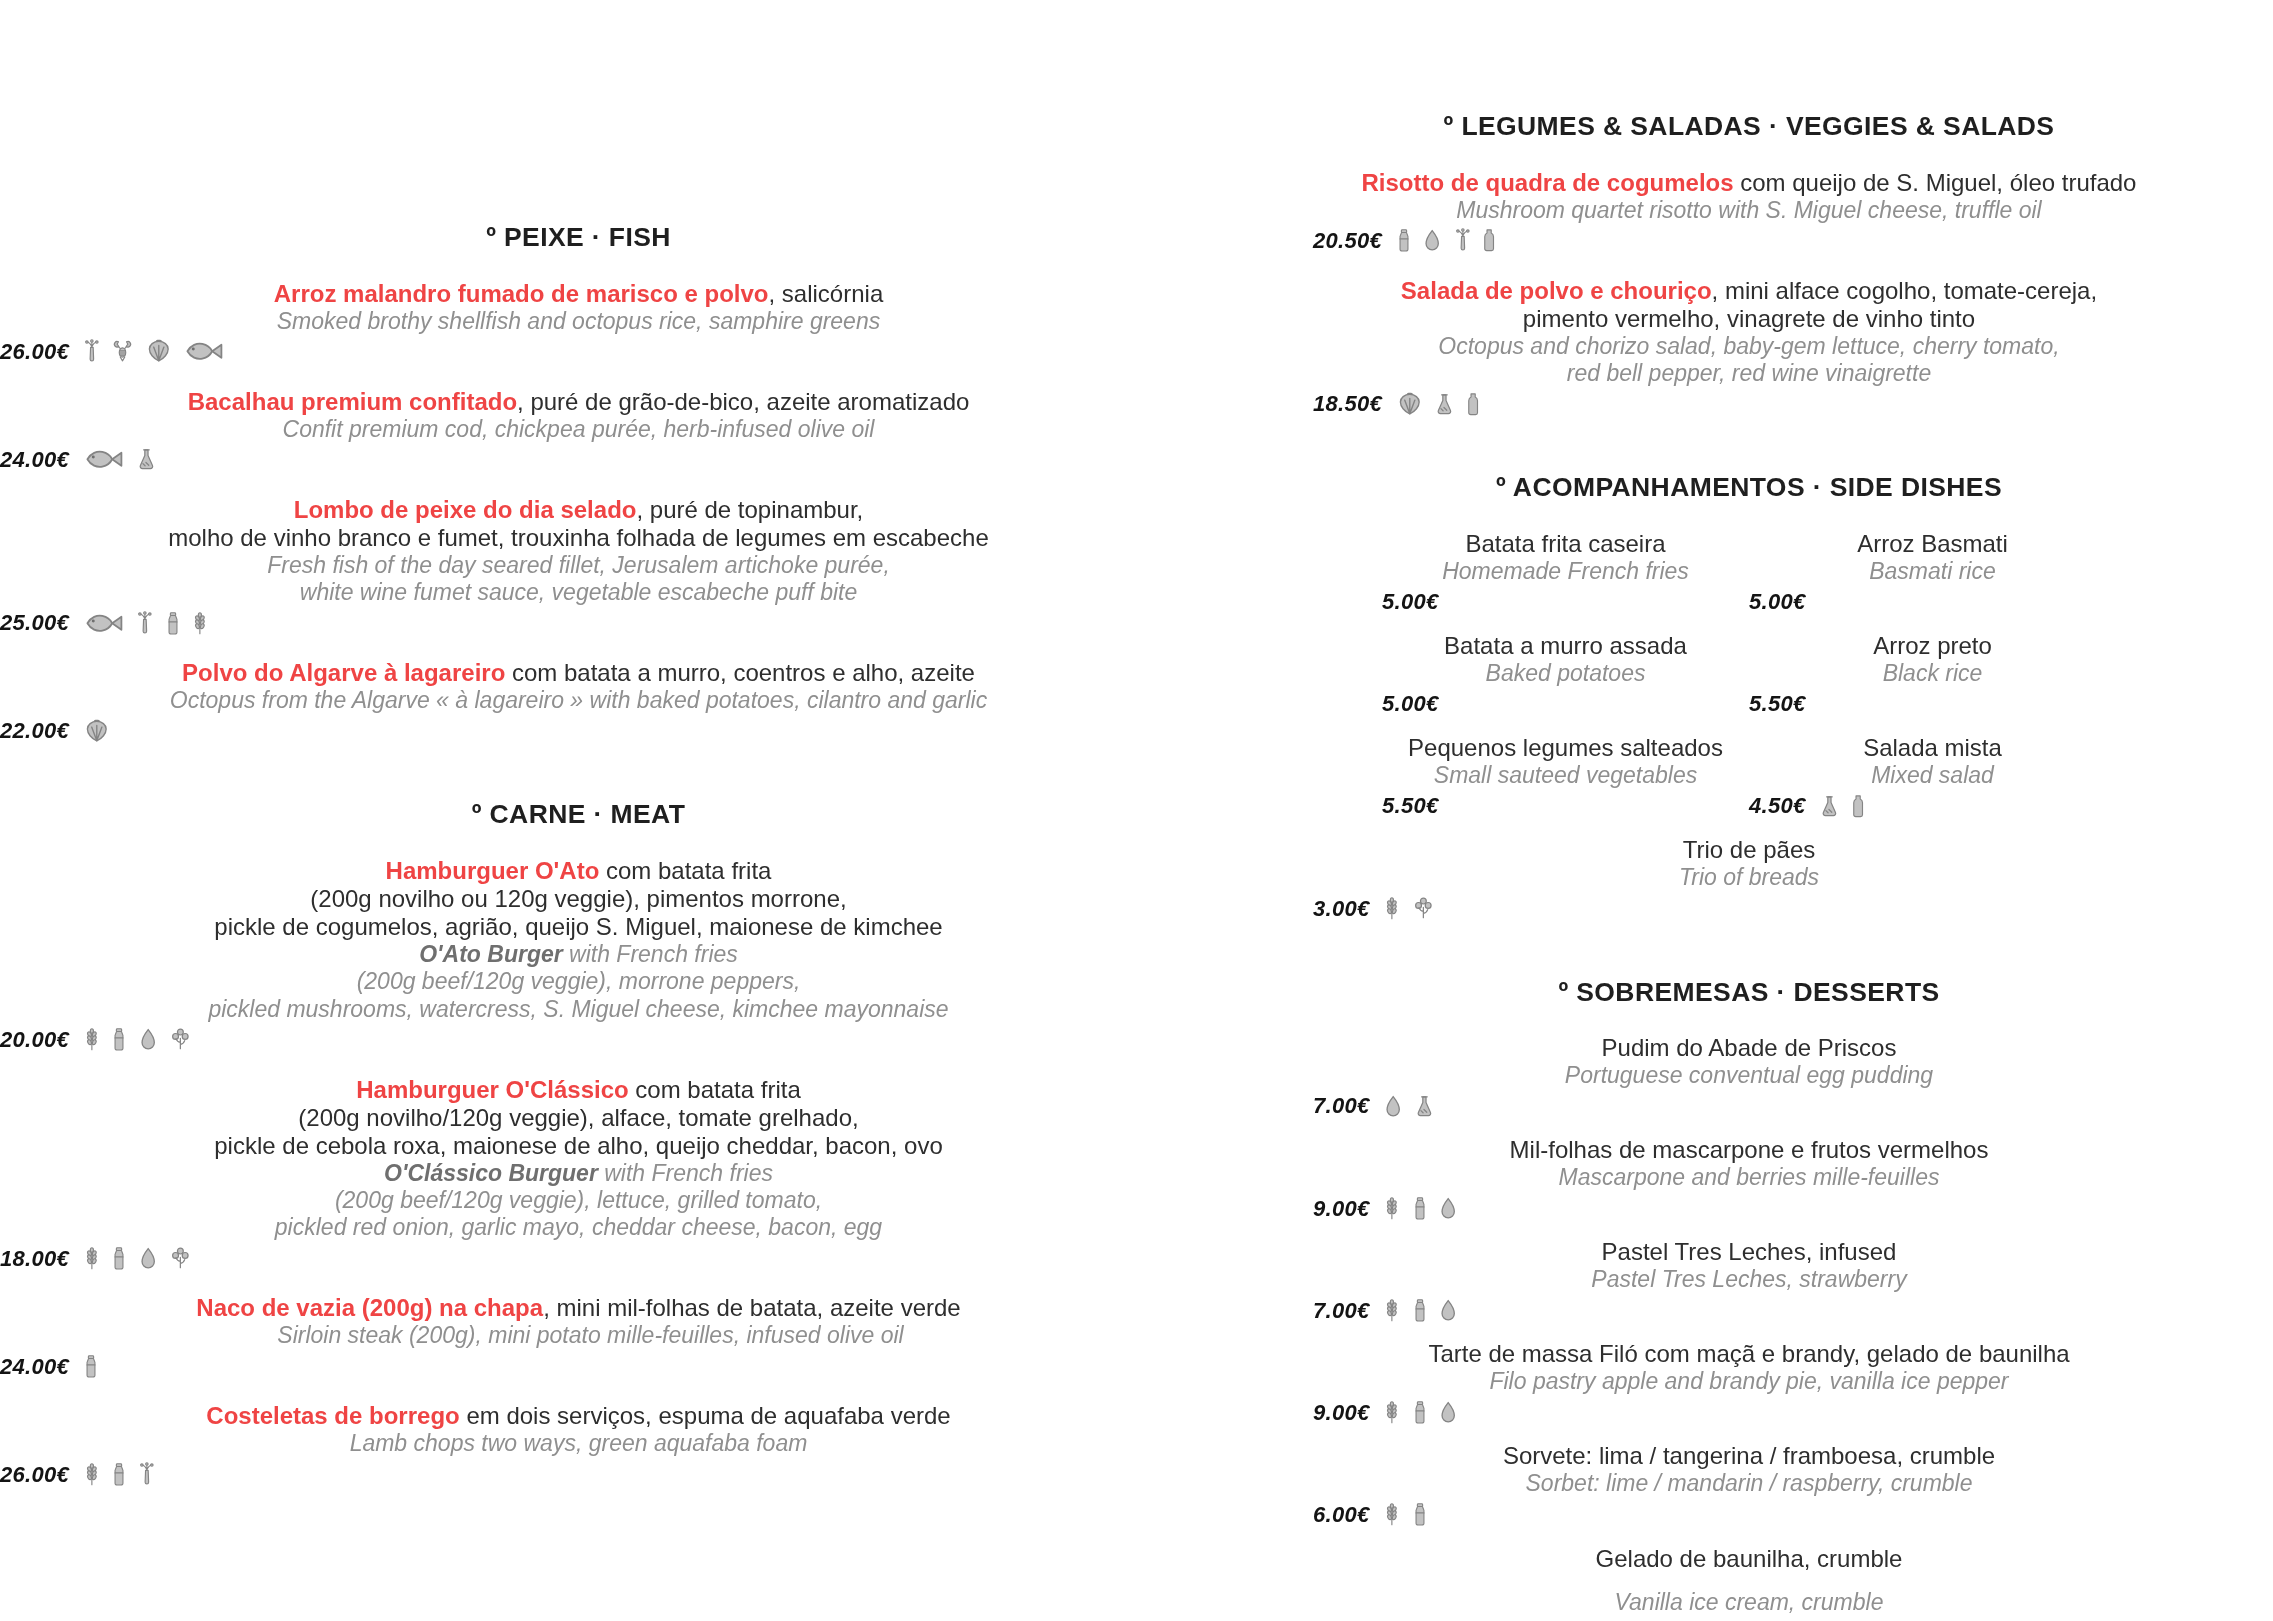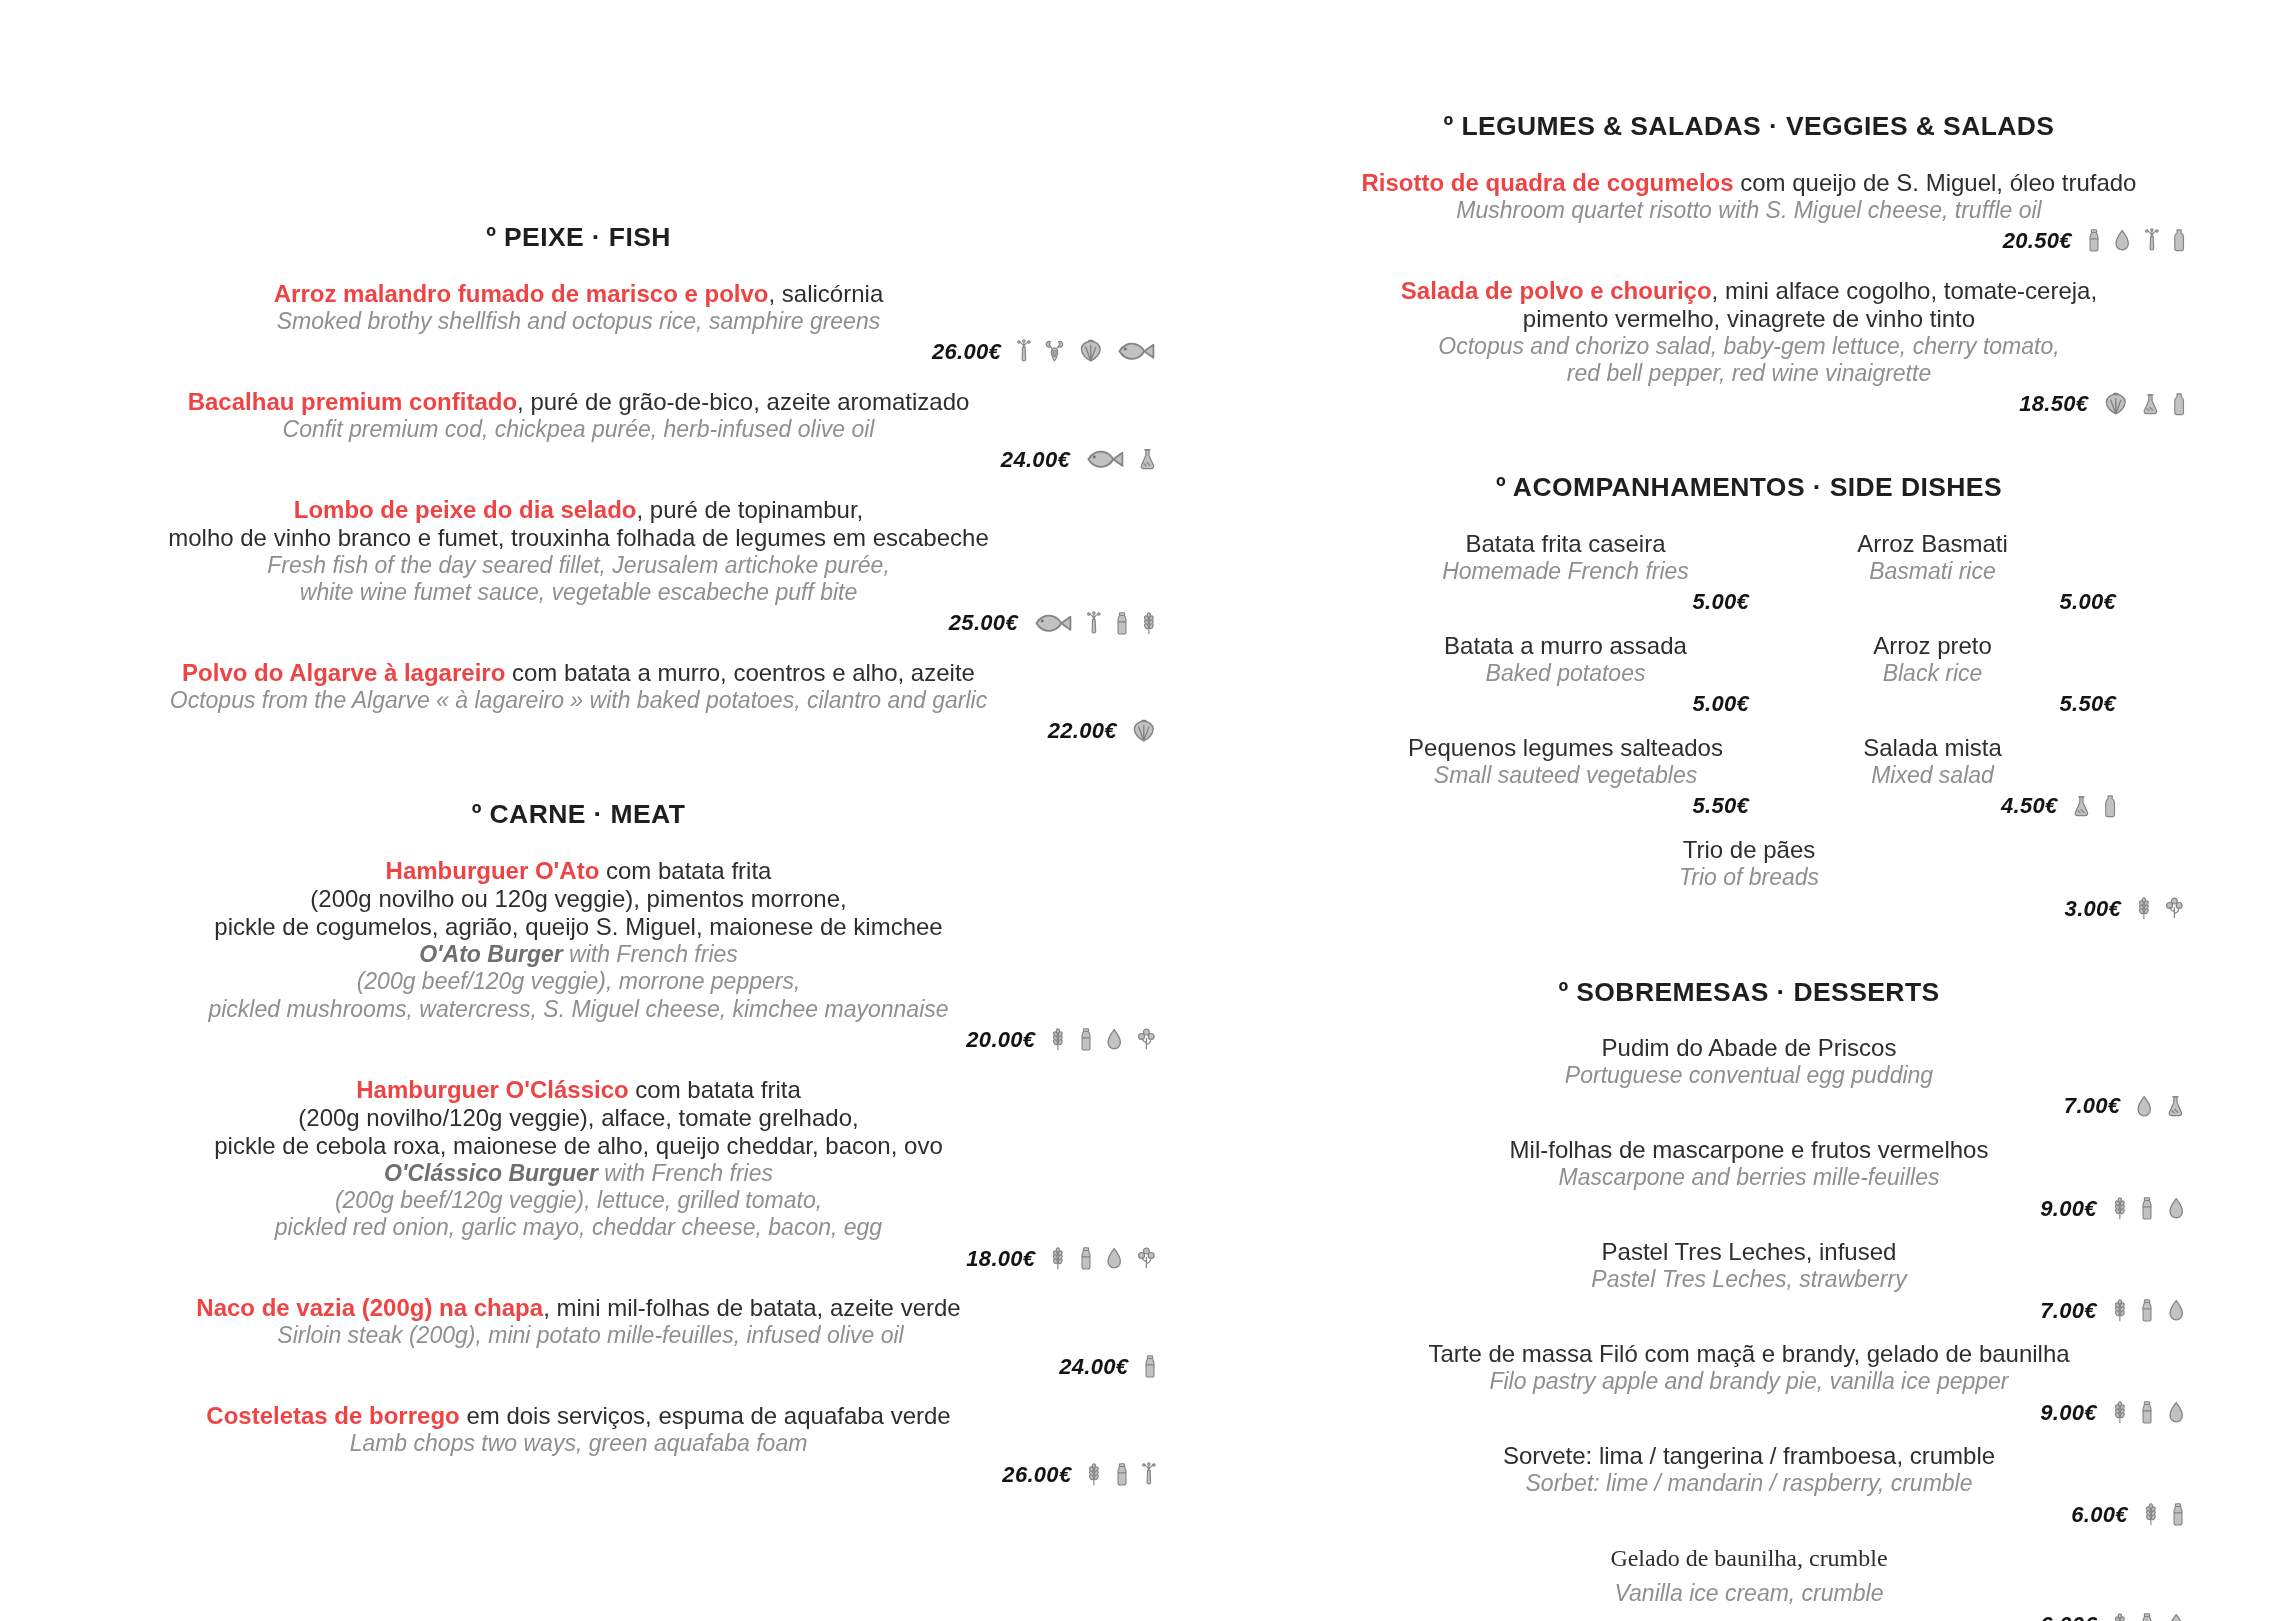--- a/index.html
+++ b/index.html
@@ -16,21 +16,21 @@
     font-size:26.5px;font-weight:700;color:#1f1f1f;letter-spacing:0.4px;
     line-height:33px;margin:0 0 25.5px 0;
   }
   .item{margin-bottom:21.6px;}
   .col-right .sec-idx-2 .item{margin-bottom:15.7px;}
   .line-pt{font-size:24px;line-height:28px;color:#2e2e2e;white-space:pre-line;}
   .pt-name{font-weight:700;color:#ef4444;}
   .pt-plain{font-weight:400;color:#2e2e2e;}
   .line-en{font-size:23px;line-height:27.4px;color:#8f8f8f;font-style:italic;white-space:pre-line;}
   .en-name{font-weight:700;color:#6f6f6f;}
-  .price-row{display:flex;justify-content:flex-end;align-items:center;gap:14.7px;line-height:29px;margin-top:2px;}
+  .price-row{display:flex;justify-content:flex-start;align-items:center;gap:14.7px;line-height:29px;margin-top:2px;}
   .price{font-size:22px;font-weight:800;font-style:italic;color:#141414;letter-spacing:0.3px;}
   .icons{display:inline-flex;gap:12.7px;align-items:center;}
   .al-icon{display:inline-flex;}
   .al-icon svg{height:24.5px;width:auto;display:block;}
   .side-row{display:flex;padding:0 69px;margin-bottom:15.7px;}
   .side-cell{flex:1;margin-bottom:0;}
   .centered-item{margin-top:5.9px;}
 </style>
 </head>
 <body>
@@ -621,21 +621,21 @@
                 <svg viewBox="0 0 16 28" fill="#c2c2c2" stroke="#848484" stroke-width="1.3" stroke-linejoin="round" stroke-linecap="round">
                   <rect x="5" y="2" width="6" height="3.2" rx="1"></rect>
                   <path d="M5.2 5.2 3.5 9.6v14.6a2.1 2.1 0 0 0 2.1 2.1h4.8a2.1 2.1 0 0 0 2.1-2.1V9.6L10.8 5.2z"></path>
                   <path d="M3.5 12.5h9" fill="none"></path>
                 </svg>
               </span>
             </span>
           </div>
         </div>
         <div class="item">
-          <p class="line-pt" style="margin: 8px; font-family: Liberation Serif, serif;"><span class="pt-plain">Gelado de baunilha, crumble</span></p>
+          <p class="line-pt" style="margin: 16px;"><span class="pt-plain">Gelado de baunilha, crumble</span></p>
           <p class="line-en" style="margin: 0px;"><span class="en-desc">Vanilla ice cream, crumble</span></p>
           <div class="price-row">
             <span class="price">6.00€</span>
             <span class="icons">
               <span class="al-icon">
                 <svg viewBox="0 0 18 28" fill="#c2c2c2" stroke="#848484" stroke-width="1.3" stroke-linejoin="round" stroke-linecap="round">
                   <path d="M9 4v22" fill="none"></path>
                   <ellipse cx="9" cy="4.6" rx="1.8" ry="2.6"></ellipse>
                   <ellipse cx="6.3" cy="8.4" rx="1.9" ry="2.9" transform="rotate(-28 6.3 8.4)"></ellipse>
                   <ellipse cx="11.7" cy="8.4" rx="1.9" ry="2.9" transform="rotate(28 11.7 8.4)"></ellipse>

